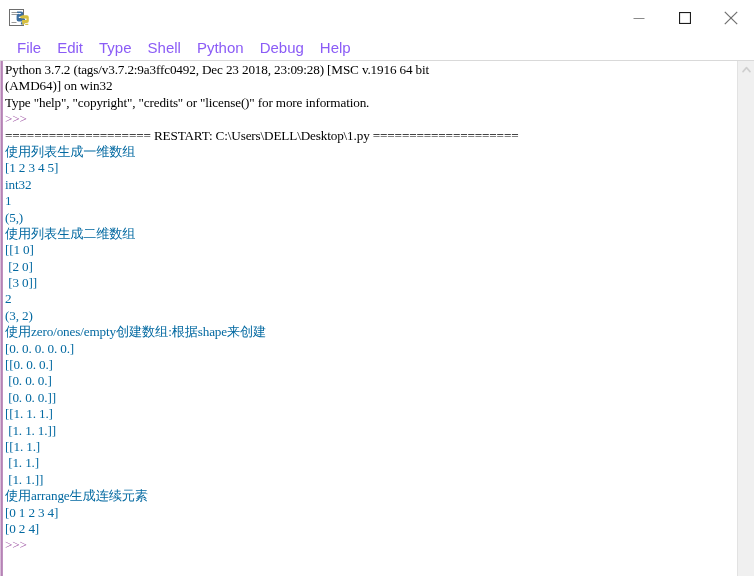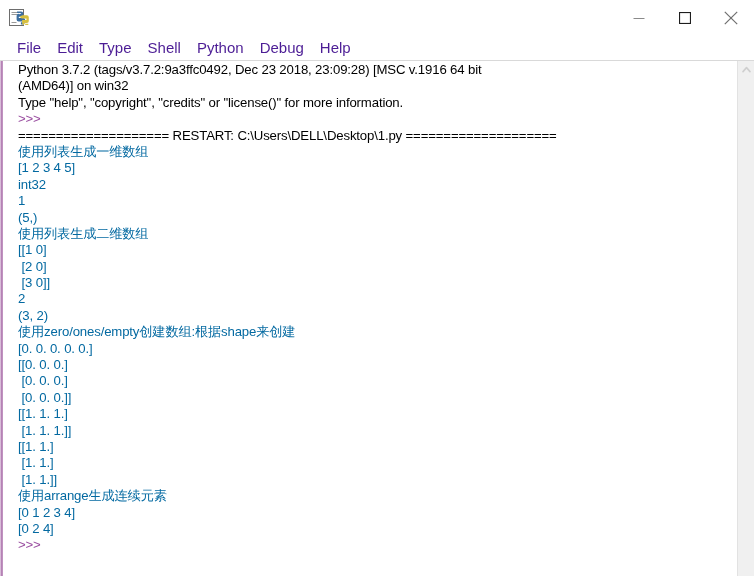--- a/index.html
+++ b/index.html
@@ -68,21 +68,21 @@
     min-height: 25px;
     display: flex;
     align-items: center;
     background: #ffffff;
     border-bottom: 1px solid #d9d9d9;
     padding-left: 9px;
     box-sizing: border-box;
   }
   .menu-item {
     font-size: 15px;
-    color: #4c1d95;
+    color: #8b5cf6;
     padding: 0 8px;
     line-height: 20px;
     white-space: nowrap;
     cursor: default;
   }
   
   .shell-wrap {
     flex: 1 1 auto;
     display: flex;
     position: relative;
@@ -92,27 +92,26 @@
   .shell-left-border {
     width: 3px;
     min-width: 3px;
     background: #b07ab0;
     background: linear-gradient(to right, #ffffff 0px, #b07ab0 1px, #c49ac4 3px);
   }
   .shell-text {
     flex: 1 1 auto;
     overflow: hidden;
     padding: 1px 0 0 2px;
-    font-family: Liberation Sans, sans-serif;
+    font-family: Liberation Serif, serif;
     font-size: 13.2px;
     line-height: 16.4px;
     white-space: pre;
     color: #000000;
     letter-spacing: -0.15px;
-    margin-left: 13px;
   }
   .ln { display: block; height: 16.4px; }
   .c-black { color: #000000; }
   .c-blue  { color: #0369a1; }
   .c-prompt{ color: #9a4ea0; }
   
   .scrollbar {
     width: 17px;
     min-width: 17px;
     background: #f0f0f0;

